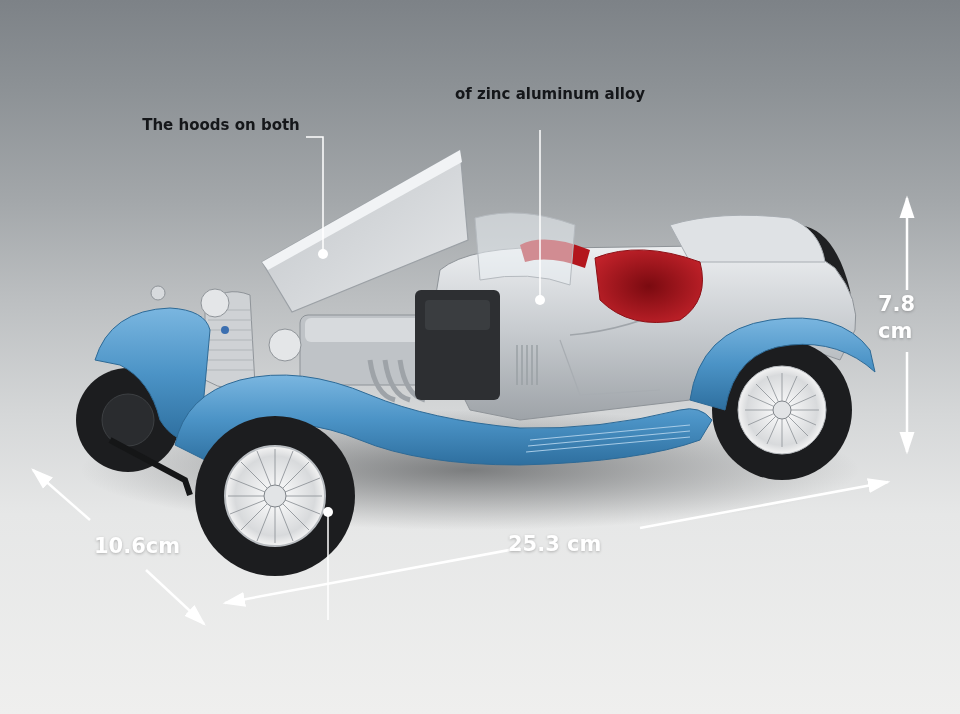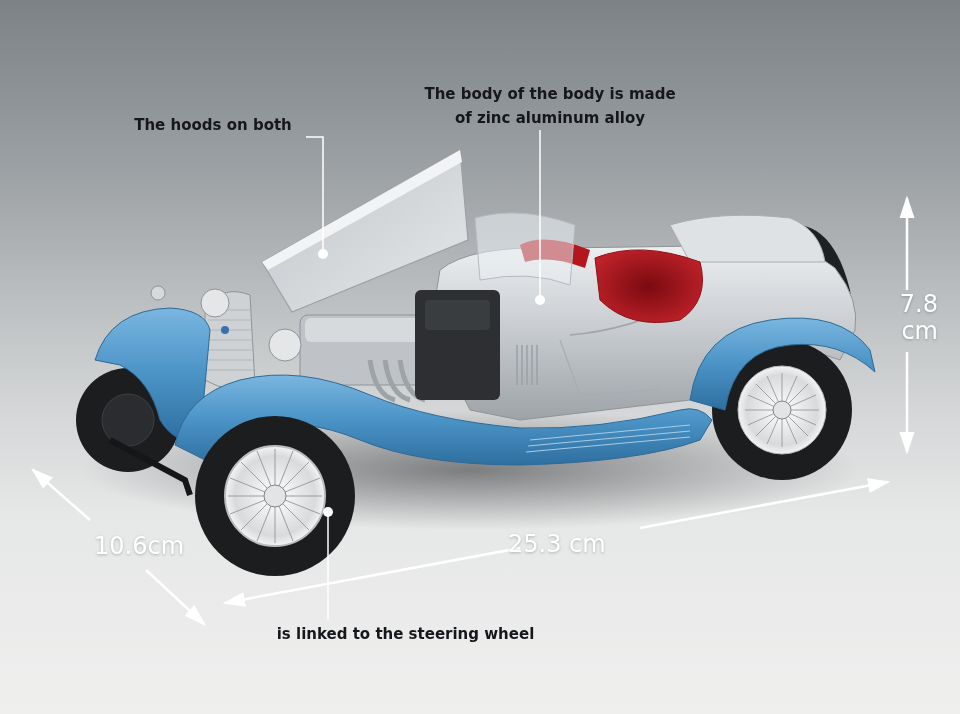--- a/index.html
+++ b/index.html
@@ -7,23 +7,23 @@
   .stage {
     position: relative; width: 960px; height: 714px; overflow: hidden;
     background: linear-gradient(180deg, #7d8287 0%, #8c9195 12%, #a3a7aa 28%, #bcbfc1 42%, #d5d7d8 58%, #e6e7e7 72%, #efefee 100%);
   }
   .callout {
     position: absolute; color: #15171a; font-weight: bold; font-size: 15px;
     line-height: 24px; text-align: center; white-space: nowrap;
     font-family: "DejaVu Sans", sans-serif;
   }
   .dim {
-    position: absolute; color: #ffffff; font-size: 24px; line-height: 26px;
+    position: absolute; color: #ffffff; font-size: 21px; line-height: 26px;
     text-shadow: 0 1px 3px rgba(0,0,0,0.25); white-space: nowrap;
-    font-family: "DejaVu Sans", sans-serif; text-align: right;
+    font-family: "DejaVu Sans", sans-serif; text-align: left; font-weight: bold;
   }
   svg.layer { position: absolute; left: 0; top: 0; }
 </style>
 </head>
 <body>
 
 <div class="stage">
 
   <svg class="layer" width="960" height="714" viewBox="0 0 960 714">
     <defs>
@@ -175,31 +175,29 @@
     <line x1="907" y1="290" x2="907" y2="198" stroke="#ffffff" stroke-width="2.5" marker-end="url(#arrow)"></line>
     <line x1="907" y1="352" x2="907" y2="452" stroke="#ffffff" stroke-width="2.5" marker-end="url(#arrow)"></line>
 
     <line x1="90" y1="520" x2="33" y2="470" stroke="#ffffff" stroke-width="2.5" marker-end="url(#arrow)"></line>
     <line x1="146" y1="570" x2="204" y2="624" stroke="#ffffff" stroke-width="2.5" marker-end="url(#arrow)"></line>
 
     <line x1="520" y1="548" x2="225" y2="603" stroke="#ffffff" stroke-width="2.5" marker-end="url(#arrow)"></line>
     <line x1="640" y1="528" x2="888" y2="482" stroke="#ffffff" stroke-width="2.5" marker-end="url(#arrow)"></line>
   </svg>
 
-  <div class="callout" style="left:118px; top:113px; width:190px;">
+  <div class="callout" style="left:126px; top:113px; width:190px;">
     <div>The hoods on both</div>
   </div>
 
   <div class="callout" style="left:405px; top:82px; width:290px;">
-    <div>The body of the body is made</div>
     <div>of zinc aluminum alloy</div>
   </div>
 
   <div class="callout" style="left:243px; top:622px; width:325px;">
-    <div>is linked to the steering wheel</div>
   </div>
 
   <div class="dim" style="left:878px; top:291px; width:60px; line-height:27px;">
     <div>7.8</div>
     <div>cm</div>
   </div>
 
   <div class="dim" style="left:94px; top:533px;">10.6cm</div>
 
   <div class="dim" style="left:508px; top:531px;">25.3 cm</div>

